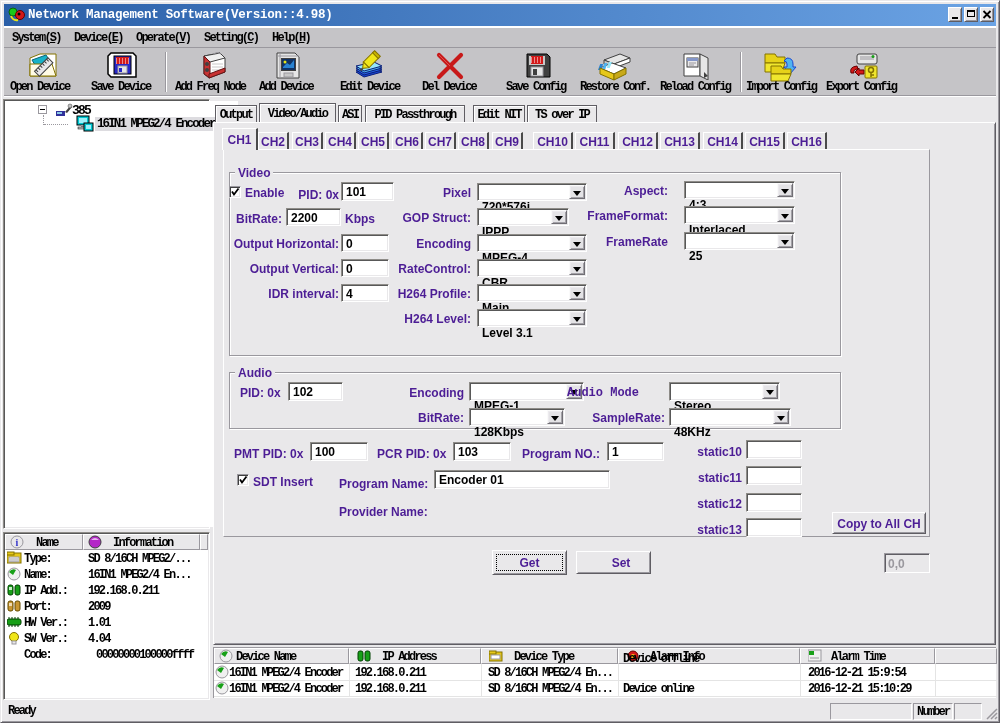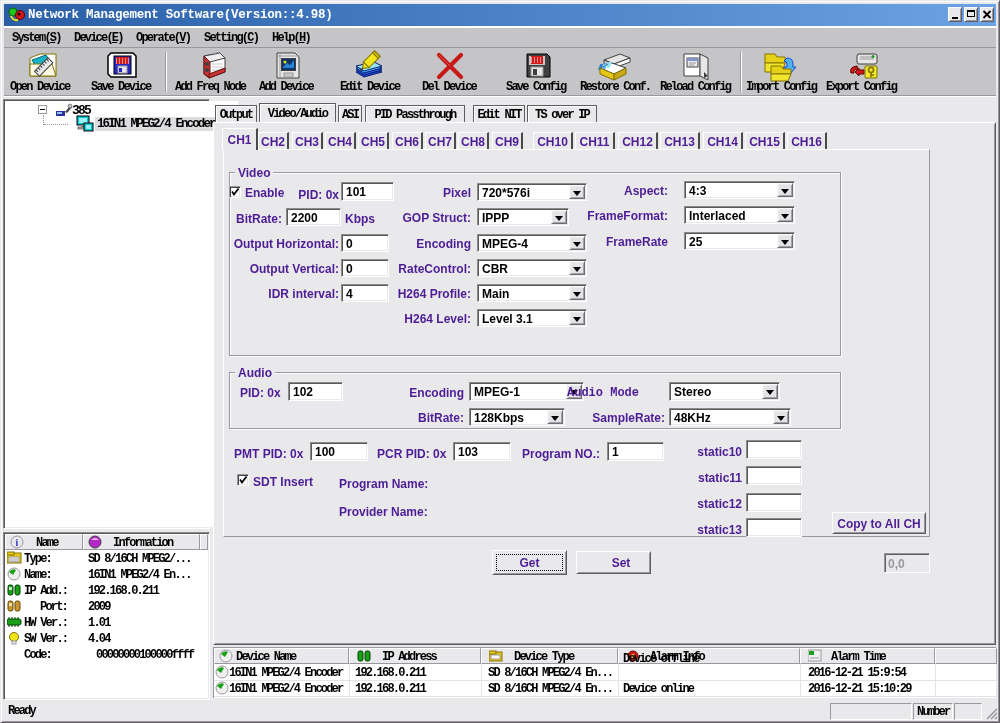--- a/index.html
+++ b/index.html
@@ -4,21 +4,21 @@
 * { margin:0; padding:0; box-sizing:border-box; }
 html,body { width:1000px; height:723px; overflow:hidden; }
 body { background:#e9e8ea; position:relative; font-family:"Liberation Sans",sans-serif; }
 .abs { position:absolute; }
 .ui { font-family:"Liberation Mono",monospace; font-weight:bold; font-size:12px; letter-spacing:-1.8px; color:#000; white-space:nowrap; }
 .lbl { font-family:"Liberation Sans",sans-serif; font-weight:bold; font-size:12px; color:#4c1d95; white-space:nowrap; }
 .sunken { border:1px solid; border-color:#8e8c88 #ffffff #ffffff #8e8c88; box-shadow:inset 1px 1px 0 #585858, inset -1px -1px 0 #e9e8ea; background:#fff; }
 .raised { border:1px solid; border-color:#ffffff #5f5d63 #5f5d63 #ffffff; box-shadow:inset 1px 1px 0 #e9e8ea, inset -1px -1px 0 #9a989e; background:#e9e8ea; }
 .input { background:#fff; border:1px solid; border-color:#8e8c88 #ffffff #ffffff #8e8c88; box-shadow:inset 1px 1px 0 #585858, inset -1px -1px 0 #e9e8ea; font-family:"Liberation Sans",sans-serif; font-weight:bold; font-size:12px; padding:2px 0 0 4px; color:#000; white-space:nowrap; overflow:hidden; }
 .combo { background:#fff; border:1px solid; border-color:#8e8c88 #ffffff #ffffff #8e8c88; box-shadow:inset 1px 1px 0 #585858, inset -1px -1px 0 #e9e8ea; }
-.combo .txt { position:absolute; left:4px; top:2px; font-family:"Liberation Sans",sans-serif; font-weight:bold; font-size:12px; white-space:nowrap; }
+.combo .txt { position:absolute; left:4px; top:16px; font-family:"Liberation Sans",sans-serif; font-weight:bold; font-size:12px; white-space:nowrap; }
 .combo .dbtn { position:absolute; right:1px; top:1px; bottom:1px; width:16px; background:#e4e3e6; border:1px solid; border-color:#fafafa #706e74 #706e74 #fafafa; box-shadow:inset 1px 1px 0 #eceaee, inset -1px -1px 0 #a3a1a7; }
 .combo .dbtn:after { content:""; position:absolute; left:3px; top:5px; border:4px solid transparent; border-top:5px solid #000; }
 .gbox { border:1px solid #9a989e; box-shadow:1px 1px 0 #fff, inset 1px 1px 0 #fff; }
 .btn { background:#e9e8ea; border:1px solid; border-color:#ffffff #5f5d63 #5f5d63 #ffffff; box-shadow:inset 1px 1px 0 #e9e8ea, inset -1px -1px 0 #9a989e; text-align:center; }
 .cbx { width:12px; height:12px; background:#fff; border:1px solid; border-color:#9a989e #ffffff #ffffff #9a989e; box-shadow:inset 1px 1px 0 #404040, inset -1px -1px 0 #e9e8ea; }
 .utab { height:17px; background:#e9e8ea; border:1px solid #5f5d63; border-bottom:none; box-shadow:inset 1px 1px 0 #fff; text-align:center; padding-top:2px; }
 .ctab { background:#e9e8ea; border-top:1px solid #fff; border-left:1px solid #fff; border-right:2px solid #4a4a4a; text-align:center; }
 </style></head>
 <body>
 
@@ -239,21 +239,21 @@
       <rect x="8" y="2" width="5" height="10" rx="2" fill="#18a018" stroke="#004000"></rect>
       <rect x="2" y="4" width="3" height="3" fill="#c8f0c8"></rect>
     </svg>
   <div class="abs ui" style="left:19px;top:50px;">IP Add.:</div>
   <div class="abs ui" style="left:83px;top:50px;">192.168.0.211</div>
   <svg class="abs" style="left:2px;top:65px" width="16" height="14">
       <rect x="1" y="2" width="5" height="10" rx="2" fill="#c89632" stroke="#644b00"></rect>
       <rect x="8" y="2" width="5" height="10" rx="2" fill="#c89632" stroke="#644b00"></rect>
       <rect x="2" y="4" width="3" height="3" fill="#f0dcb4"></rect>
     </svg>
-  <div class="abs ui" style="left:19px;top:66px;margin-left:16px;">Port:</div>
+  <div class="abs ui" style="left:19px;top:66px;">Port:</div>
   <div class="abs ui" style="left:83px;top:66px;">2009</div>
   <svg class="abs" style="left:2px;top:81px" width="16" height="14">
       <rect x="0" y="4" width="14" height="6" rx="2" fill="#18a018" stroke="#004000"></rect>
       <path d="M2 2 V4 M5 2 V4 M8 2 V4 M11 2 V4 M2 10 V12 M5 10 V12 M8 10 V12 M11 10 V12" stroke="#004000"></path>
     </svg>
   <div class="abs ui" style="left:19px;top:82px;">HW Ver.:</div>
   <div class="abs ui" style="left:83px;top:82px;">1.01</div>
   <svg class="abs" style="left:2px;top:97px" width="16" height="14">
       <circle cx="7" cy="6" r="4.5" fill="#f0e619" stroke="#847200"></circle>
       <rect x="5" y="10" width="4" height="3" fill="#e9e8ea" stroke="#9a989e"></rect>
@@ -397,20 +397,21 @@
   <div class="abs lbl" style="left:309px;top:348px;">Program NO.:</div>
   <div class="abs input" style="left:394px;top:343px;width:57px;height:19px;">1</div>
 
   <div class="abs cbx" style="left:24px;top:375px;">
       <svg width="10" height="10" style="position:absolute;left:0;top:0">
         <path d="M2 4.5 L4 7.5 L8.5 1.5" stroke="#000" stroke-width="1.8" fill="none"></path>
       </svg>
     </div>
   <div class="abs lbl" style="left:40px;top:376px;">SDT Insert</div>
   <div class="abs lbl" style="left:126px;top:378px;">Program Name:</div>
+  <div class="abs input" style="left:221px;top:371px;width:176px;height:19px;">Encoder 01</div>
   <div class="abs lbl" style="left:126px;top:406px;">Provider Name:</div>
 
   <div class="abs lbl" style="left:459px;top:346px;width:70px;text-align:right;">static10</div>
   <div class="abs input" style="left:533px;top:341px;width:56px;height:19px;"></div>
   <div class="abs lbl" style="left:459px;top:372px;width:70px;text-align:right;">static11</div>
   <div class="abs input" style="left:533px;top:367px;width:56px;height:19px;"></div>
   <div class="abs lbl" style="left:459px;top:398px;width:70px;text-align:right;">static12</div>
   <div class="abs input" style="left:533px;top:394px;width:56px;height:19px;"></div>
   <div class="abs lbl" style="left:459px;top:424px;width:70px;text-align:right;">static13</div>
   <div class="abs input" style="left:533px;top:419px;width:56px;height:19px;"></div>

